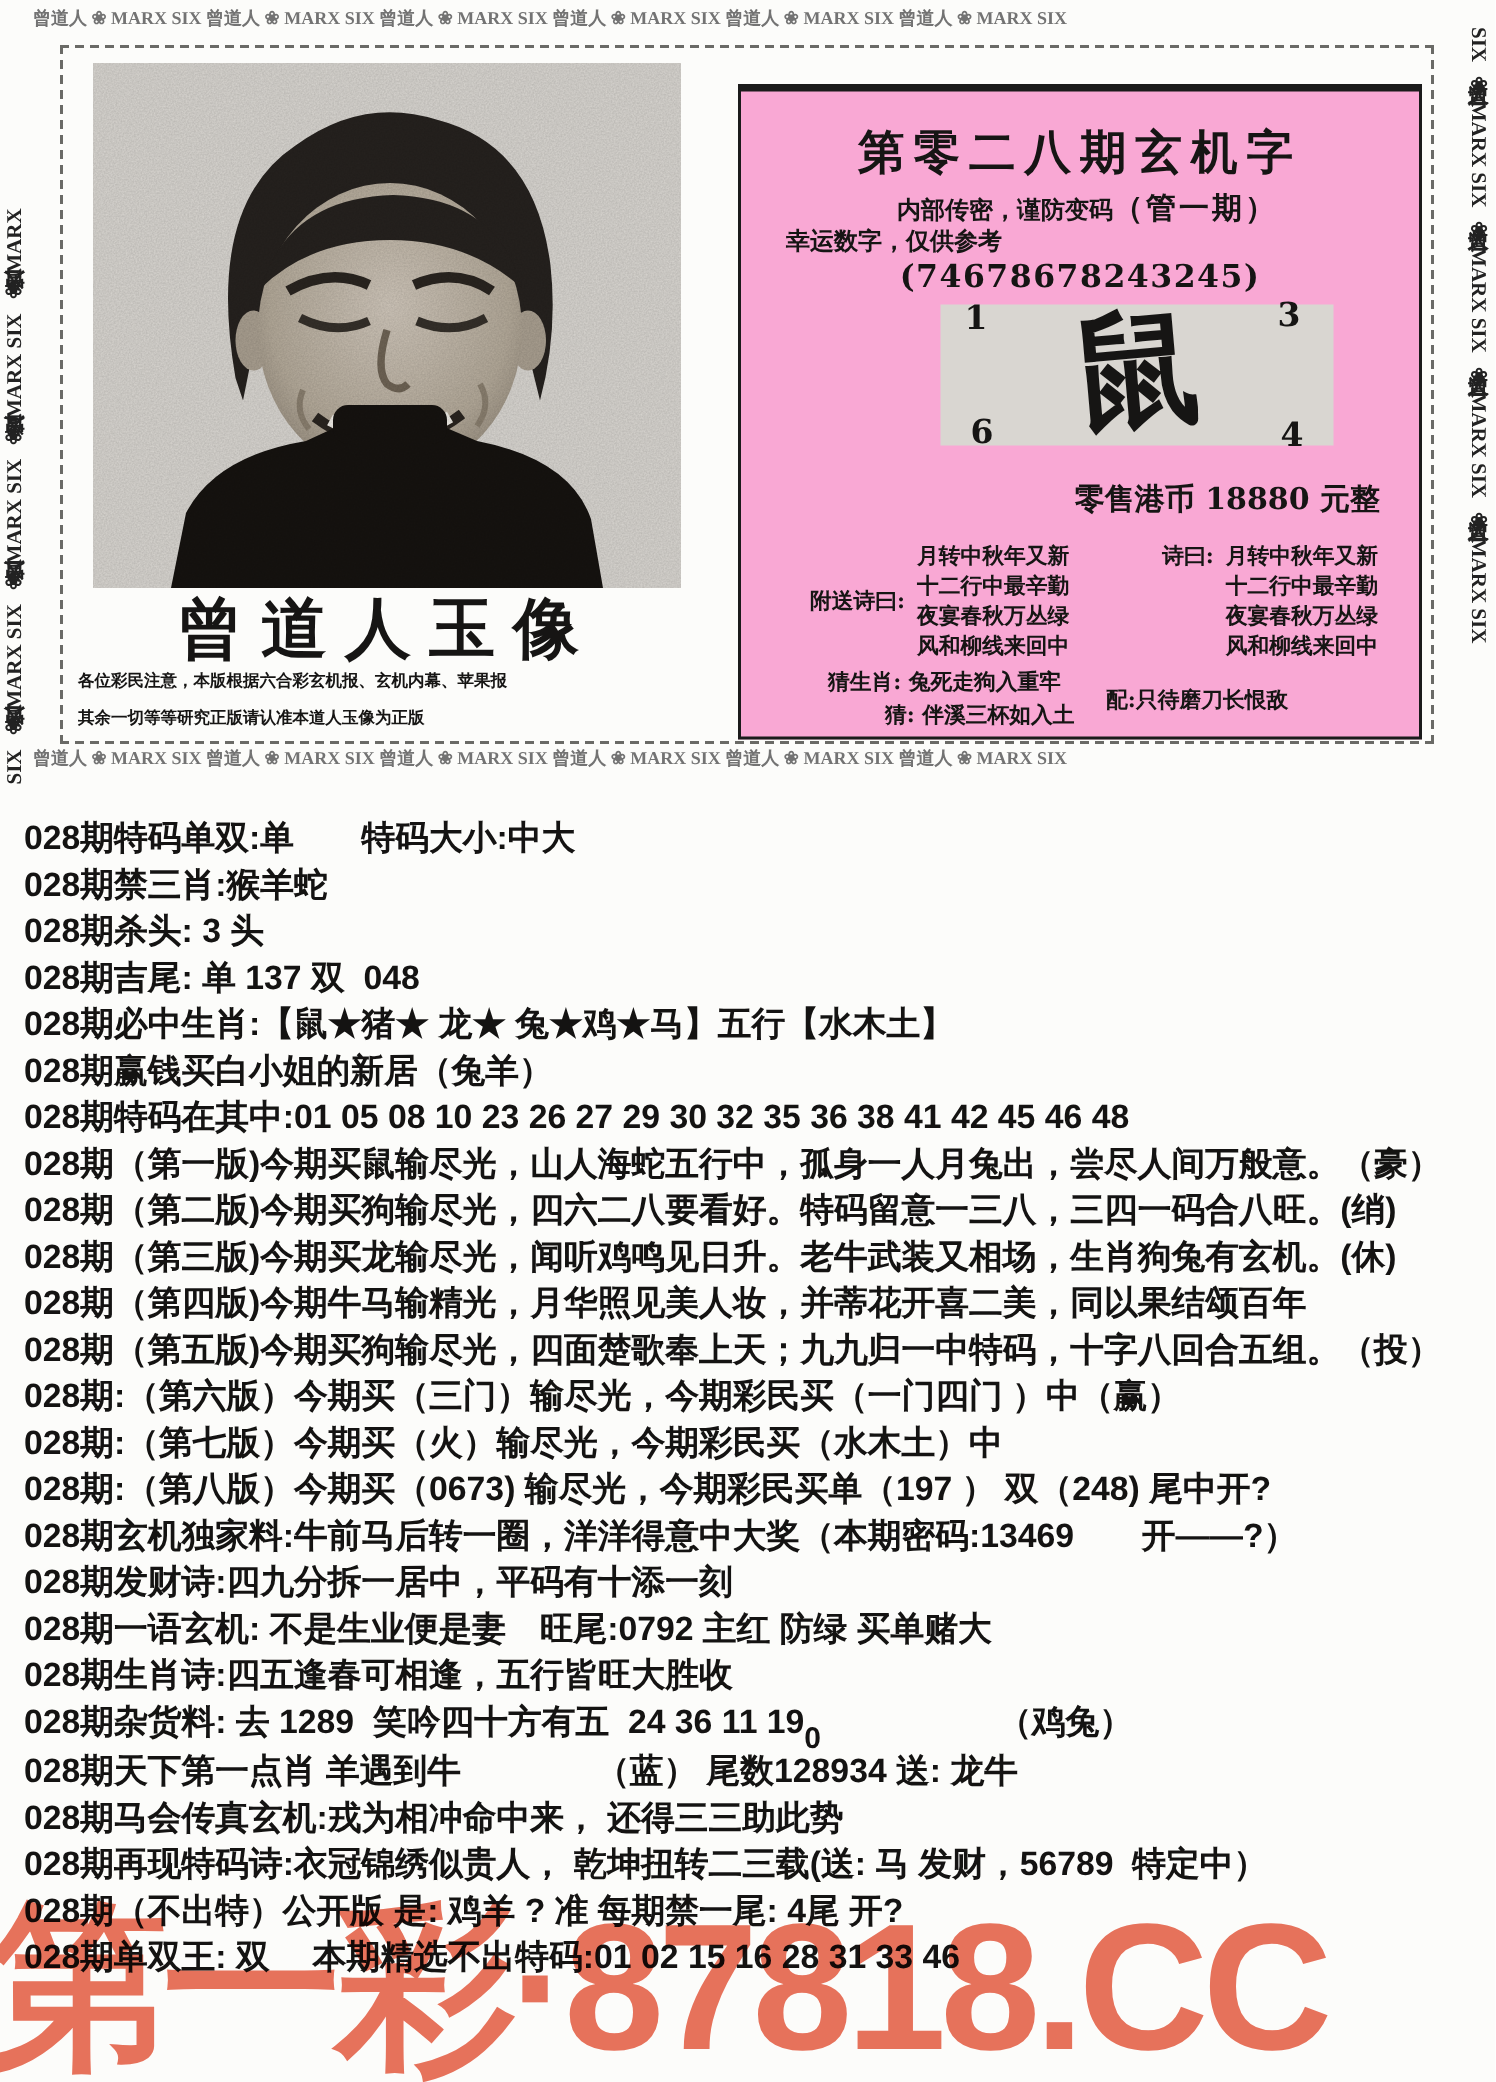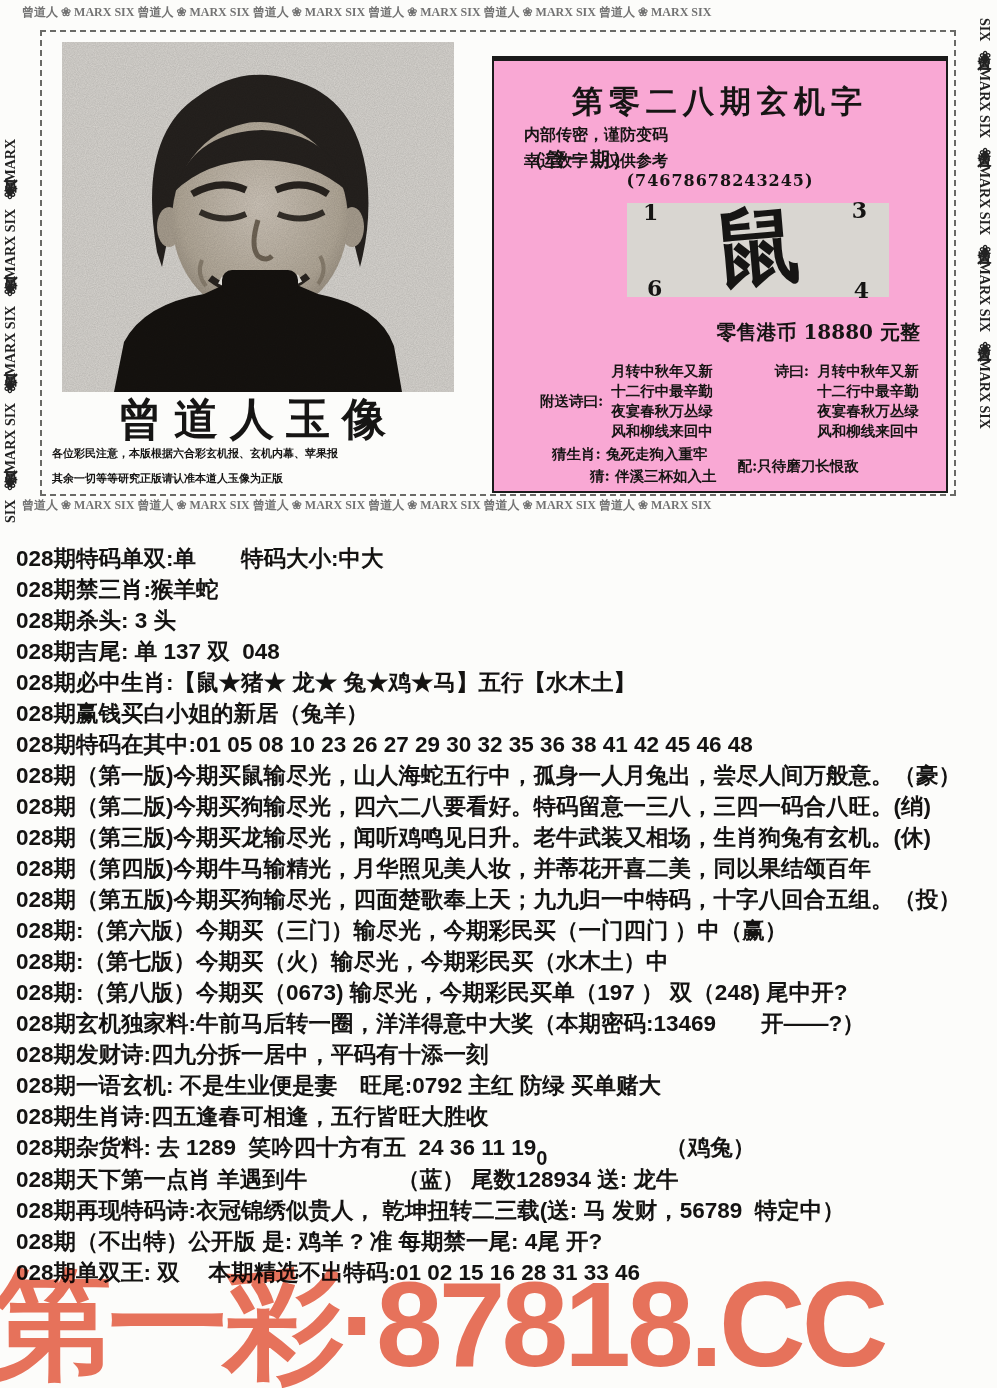--- a/index.html
+++ b/index.html
@@ -26,26 +26,26 @@
                 font-weight:700;font-size:11px;line-height:25px;white-space:nowrap;}
   .note1{top:441px;}
   .note2{top:466px;}
 
   
   .mbox{position:absolute;left:492px;top:56px;width:452px;height:430px;
         border:2px solid #1b1b1b;border-top-width:5px;background:#f9a8d4;}
   .mb-title{position:absolute;top:20px;left:0;right:0;text-align:center;
             font-family:"DejaVu Serif",serif;font-weight:700;font-size:31px;letter-spacing:6px;}
   .mb-subrow{position:absolute;top:64px;left:30px;right:20px;display:flex;
-             justify-content:space-between;align-items:baseline;font-family:"DejaVu Serif",serif;font-weight:700;flex-direction:column;}
+             justify-content:center;align-items:baseline;font-family:"DejaVu Serif",serif;font-weight:700;}
   .mb-sub-left{font-size:16px;}
   .mb-sub-right{font-size:20px;letter-spacing:2px;}
   .mb-line2{position:absolute;top:90px;left:30px;font-family:"DejaVu Serif",serif;font-weight:700;font-size:16px;}
   .mb-lucky{position:absolute;top:110px;left:0;right:0;text-align:center;
-            font-family:"DejaVu Serif",serif;font-weight:700;font-size:16px;letter-spacing:1px;}
+            font-family:"DejaVu Serif",serif;font-weight:700;font-size:21px;letter-spacing:1px;}
   .mb-rodent{position:absolute;top:142px;left:133px;width:262px;height:94px;background:#d9d6d1;}
   .corner{position:absolute;font-family:"DejaVu Serif",serif;font-size:22px;font-weight:700;}
   .corner.tl{left:16px;top:-4px;}
   .corner.tr{right:22px;top:-6px;}
   .corner.bl{left:20px;bottom:-4px;}
   .corner.br{right:20px;bottom:-6px;}
   .rodent-char{position:absolute;left:50%;top:50%;transform:translate(-50%,-54%) rotate(-5deg);
                font-family:"DejaVu Serif",serif;font-size:84px;font-weight:900;line-height:1;}
   .mb-price{position:absolute;top:258px;right:26px;font-family:"DejaVu Serif",serif;
             font-weight:700;font-size:20px;}
@@ -195,19 +195,20 @@
     <div class="bline">028期（第五版)今期买狗输尽光，四面楚歌奉上天；九九归一中特码，十字八回合五组。（投）</div>
     <div class="bline">028期:（第六版）今期买（三门）输尽光，今期彩民买（一门四门 ）中（赢）</div>
     <div class="bline">028期:（第七版）今期买（火）输尽光，今期彩民买（水木土）中</div>
     <div class="bline">028期:（第八版）今期买（0673) 输尽光，今期彩民买单（197 ） 双（248) 尾中开?</div>
     <div class="bline">028期玄机独家料:牛前马后转一圈，洋洋得意中大奖（本期密码:13469　　开——?）</div>
     <div class="bline">028期发财诗:四九分拆一居中，平码有十添一刻</div>
     <div class="bline">028期一语玄机: 不是生业便是妻　旺尾:0792 主红 防绿 买单赌大</div>
     <div class="bline">028期生肖诗:四五逢春可相逢，五行皆旺大胜收</div>
     <div class="bline"><span>028期杂货料: 去 1289  笑吟四十方有五  24 36 11 19</span><span class="subzero">0</span><span class="postgap">（鸡兔）</span></div>
     <div class="bline">028期天下第一点肖 羊遇到牛　　　　（蓝） 尾数128934 送: 龙牛</div>
+    <div class="bline">028期马会传真玄机:戎为相冲命中来， 还得三三助此势</div>
     <div class="bline">028期再现特码诗:衣冠锦绣似贵人， 乾坤扭转二三载(送: 马 发财，56789  特定中）</div>
     <div class="bline">028期（不出特）公开版 是: 鸡羊 ? 准 每期禁一尾: 4尾 开?</div>
     <div class="bline">028期单双王: 双　 本期精选不出特码:01 02 15 16 28 31 33 46</div>
   </div>
 
   <div class="watermark" style="color: rgb(230, 90, 64);">第一彩·87818.CC</div>
 </div>
 
 </body></html>

